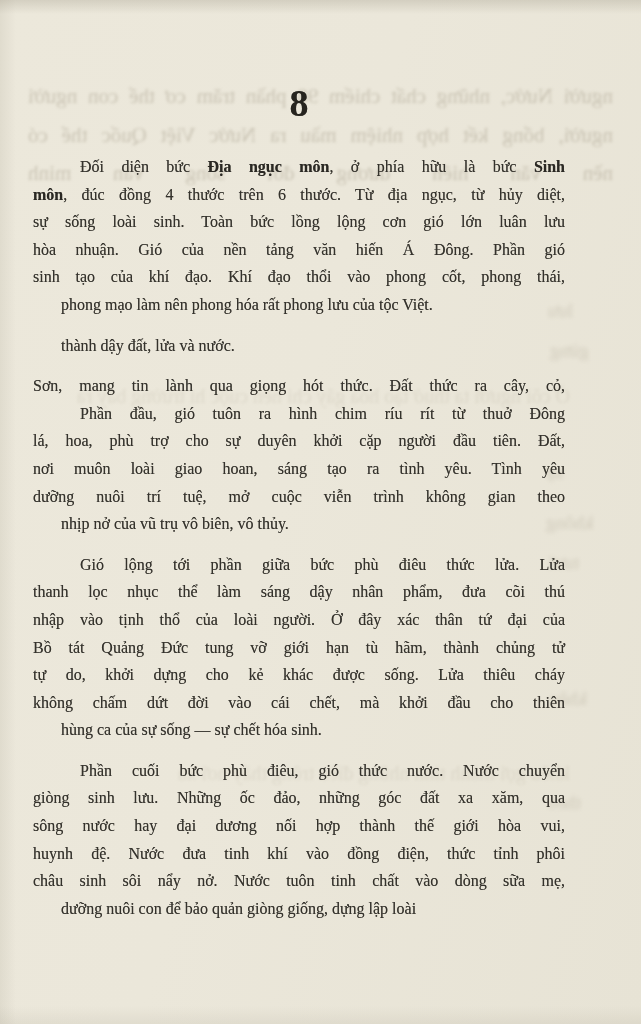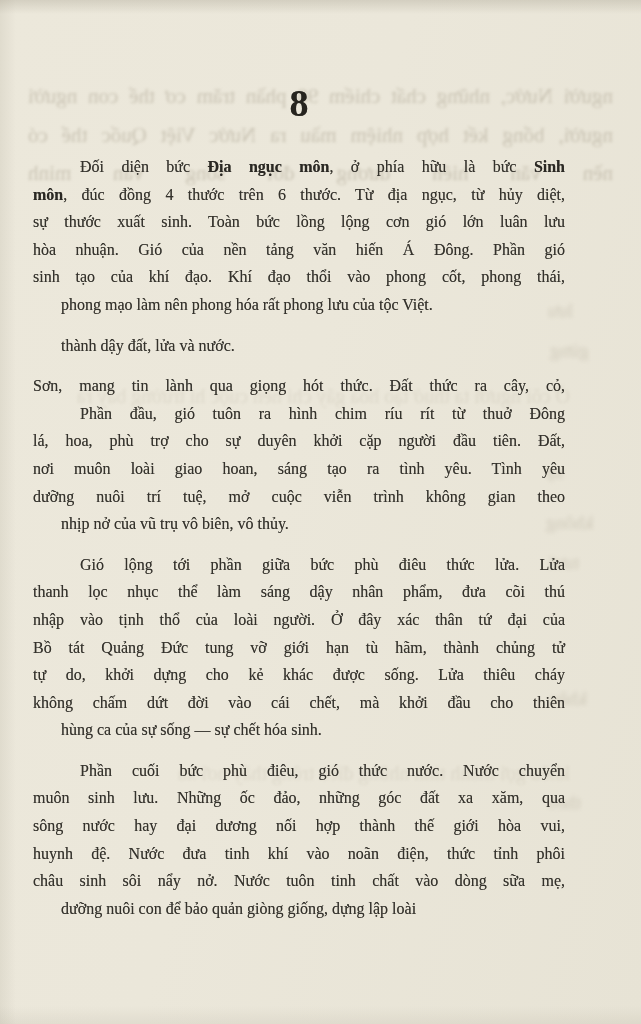--- a/index.html
+++ b/index.html
@@ -74,21 +74,21 @@
       <div class="ghost frag" style="top: 688px; left: 550px;">khêu</div>
       <div class="ghost frag" style="top: 792px; left: 548px;">theo</div>
     </div>
 
   <div class="chapter-number">8</div>
 
   <div class="text-block">
       <div class="para">
         <div class="line indent"><span>Đối diện bức </span><span class="bold">Địa ngục môn</span><span>, ở phía hữu là bức </span><span class="bold">Sinh</span></div>
         <div class="line"><span class="bold">môn</span><span>, đúc đồng 4 thước trên 6 thước. Từ địa ngục, từ hủy diệt,</span></div>
-        <div class="line"><span>sự thước xuất sinh. Toàn bức lồng lộng cơn gió lớn luân lưu</span></div>
+        <div class="line"><span>sự sống loài sinh. Toàn bức lồng lộng cơn gió lớn luân lưu</span></div>
         <div class="line"><span>hòa nhuận. Gió của nền tảng văn hiến Á Đông. Phần gió</span></div>
         <div class="line"><span>sinh tạo của khí đạo. Khí đạo thổi vào phong cốt, phong thái,</span></div>
         <div class="line last"><span>phong mạo làm nên phong hóa rất phong lưu của tộc Việt.</span></div>
       </div>
       <div class="para">
         <div class="line last"><span>thành dậy đất, lửa và nước.</span></div>
       </div>
       <div class="para">
         <div class="line"><span>Sơn, mang tin lành qua giọng hót thức. Đất thức ra cây, cỏ,</span></div>
         <div class="line indent"><span>Phần đầu, gió tuôn ra hình chim ríu rít từ thuở Đông</span></div>
@@ -101,23 +101,23 @@
         <div class="line indent"><span>Gió lộng tới phần giữa bức phù điêu thức lửa. Lửa</span></div>
         <div class="line"><span>thanh lọc nhục thể làm sáng dậy nhân phẩm, đưa cõi thú</span></div>
         <div class="line"><span>nhập vào tịnh thổ của loài người. Ở đây xác thân tứ đại của</span></div>
         <div class="line"><span>Bồ tát Quảng Đức tung vỡ giới hạn tù hãm, thành chủng tử</span></div>
         <div class="line"><span>tự do, khởi dựng cho kẻ khác được sống. Lửa thiêu cháy</span></div>
         <div class="line"><span>không chấm dứt đời vào cái chết, mà khởi đầu cho thiên</span></div>
         <div class="line last"><span>hùng ca của sự sống — sự chết hóa sinh.</span></div>
       </div>
       <div class="para">
         <div class="line indent"><span>Phần cuối bức phù điêu, gió thức nước. Nước chuyển</span></div>
-        <div class="line"><span>muôn sinh lưu. Những ốc đảo, những góc đất xa xăm, qua</span></div>
+        <div class="line"><span>giòng sinh lưu. Những ốc đảo, những góc đất xa xăm, qua</span></div>
         <div class="line"><span>sông nước hay đại dương nối hợp thành thế giới hòa vui,</span></div>
-        <div class="line"><span>huynh đệ. Nước đưa tinh khí vào noãn điện, thức tỉnh phôi</span></div>
+        <div class="line"><span>huynh đệ. Nước đưa tinh khí vào đồng điện, thức tỉnh phôi</span></div>
         <div class="line"><span>châu sinh sôi nẩy nở. Nước tuôn tinh chất vào dòng sữa mẹ,</span></div>
         <div class="line last"><span>dưỡng nuôi con để bảo quản giòng giống, dựng lập loài</span></div>
       </div>
     </div>
 
   <div class="page-number">541</div>
 
 </div>
 
 </body></html>

